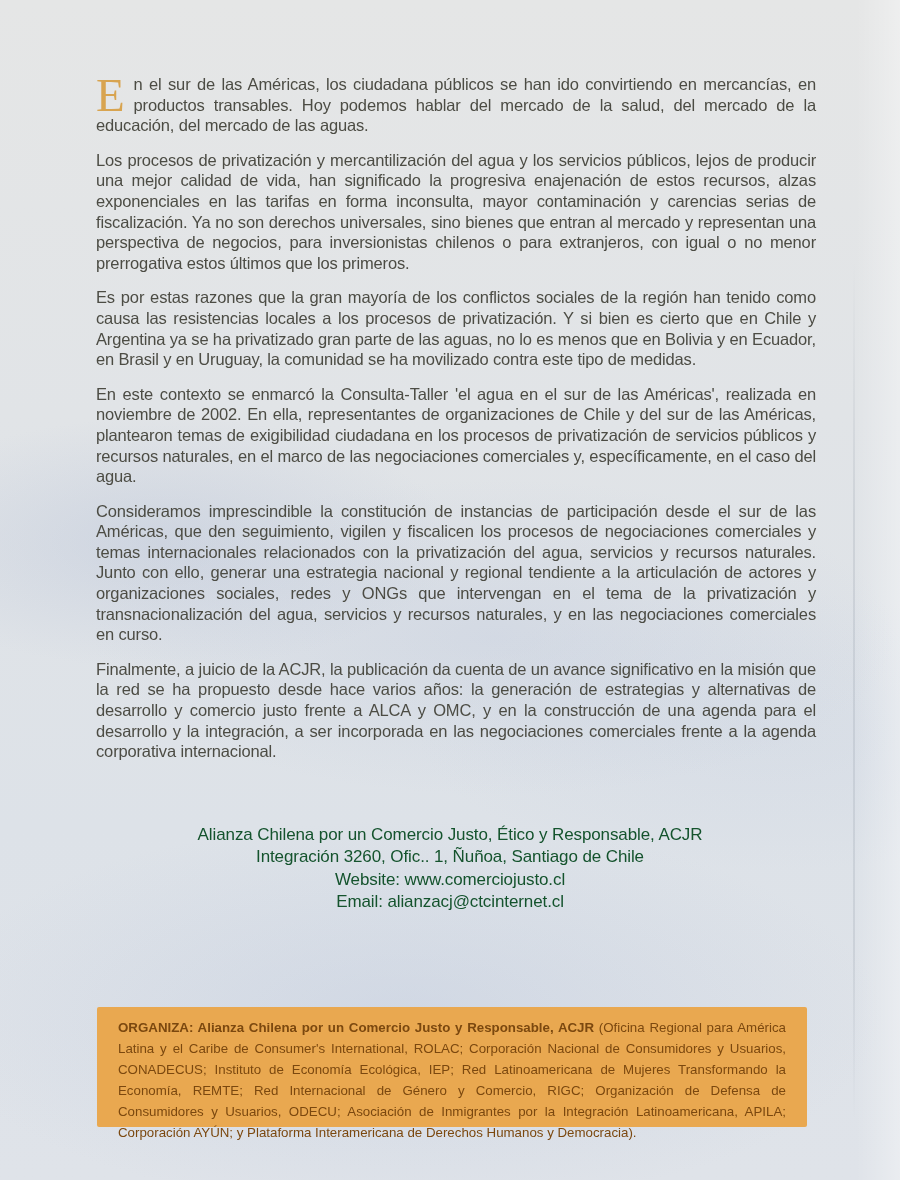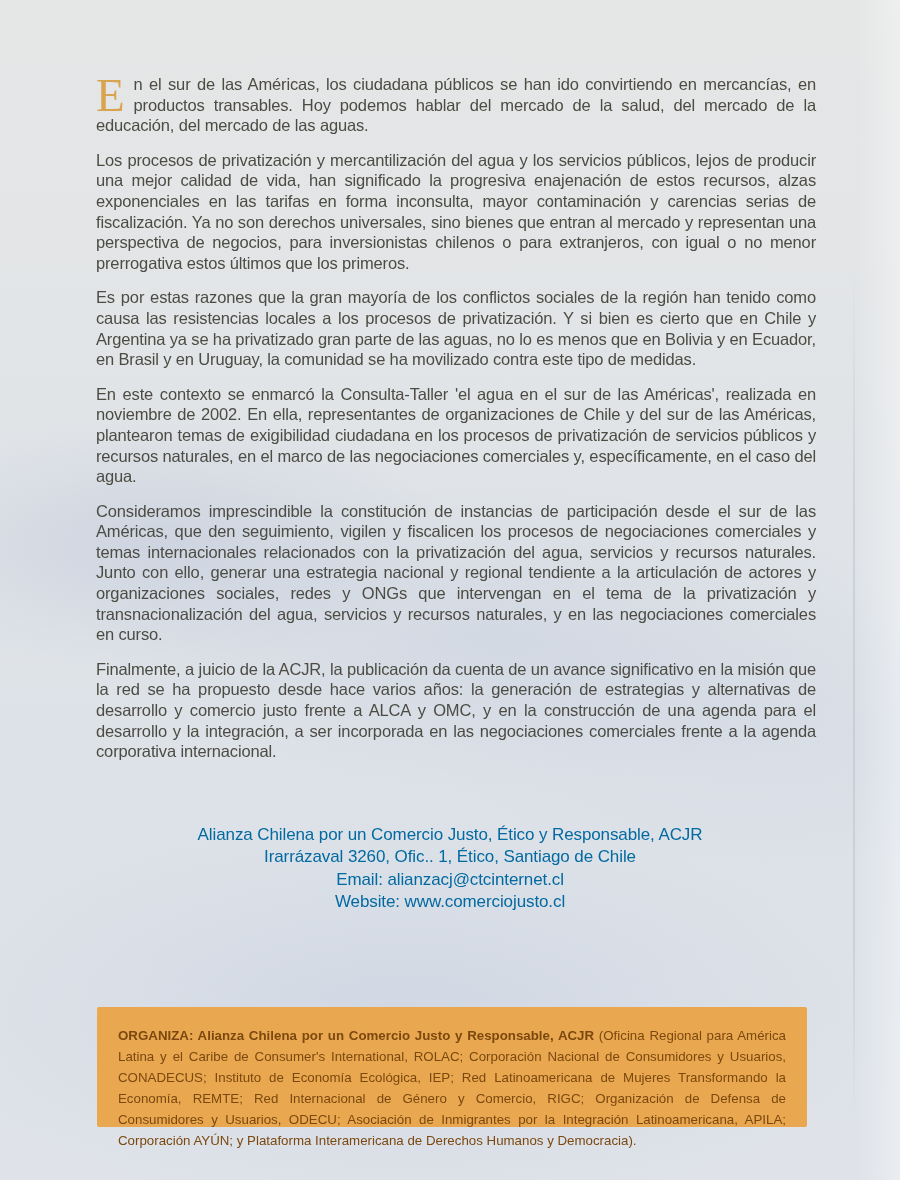--- a/index.html
+++ b/index.html
@@ -39,29 +39,29 @@
     float:left;
     font-family:"Liberation Serif","DejaVu Serif",serif;
     font-size:47px;line-height:38px;
     color:#d8a450;
     padding:2px 9px 0 0;
     font-weight:400;
   }
   .contact{
     position:absolute;left:0;top:824px;width:900px;
     text-align:center;
-    color:#0369a1;
+    color:#14532d;
     font-size:17px;line-height:22.4px;letter-spacing:-0.1px;
   }
   .organizer-box{
     position:absolute;left:97px;top:1007px;width:710px;height:120px;
     box-sizing:border-box;
     background:#e9a850;
     border-radius:2px;
-    padding:18px 21px 0 21px;
+    padding:10px 21px 0 21px;
     color:#7b480f;
     font-size:13.3px;line-height:21px;letter-spacing:0;
     text-align:justify;
   }
   .organizer-box b{font-weight:bold;}
 </style>
 </head>
 <body>
 
 <div class="page"></div>
@@ -72,20 +72,20 @@
   <p><span class="drop-cap">E</span><span>n el sur de las Américas, los ciudadana públicos se han ido convirtiendo en mercancías, en productos transables. Hoy podemos hablar del mercado de la salud, del mercado de la educación, del mercado de las aguas.</span></p>
   <p>Los procesos de privatización y mercantilización del agua y los servicios públicos, lejos de producir una mejor calidad de vida, han significado la progresiva enajenación de estos recursos, alzas exponenciales en las tarifas en forma inconsulta, mayor contaminación y carencias serias de fiscalización. Ya no son derechos universales, sino bienes que entran al mercado y representan una perspectiva de negocios, para inversionistas chilenos o para extranjeros, con igual o no menor prerrogativa estos últimos que los primeros.</p>
   <p>Es por estas razones que la gran mayoría de los conflictos sociales de la región han tenido como causa las resistencias locales a los procesos de privatización. Y si bien es cierto que en Chile y Argentina ya se ha privatizado gran parte de las aguas, no lo es menos que en Bolivia y en Ecuador, en Brasil y en Uruguay, la comunidad se ha movilizado contra este tipo de medidas.</p>
   <p>En este contexto se enmarcó la Consulta-Taller 'el agua en el sur de las Américas', realizada en noviembre de 2002. En ella, representantes de organizaciones de Chile y del sur de las Américas, plantearon temas de exigibilidad ciudadana en los procesos de privatización de servicios públicos y recursos naturales, en el marco de las negociaciones comerciales y, específicamente, en el caso del agua.</p>
   <p>Consideramos imprescindible la constitución de instancias de participación desde el sur de las Américas, que den seguimiento, vigilen y fiscalicen los procesos de negociaciones comerciales y temas internacionales relacionados con la privatización del agua, servicios y recursos naturales. Junto con ello, generar una estrategia nacional y regional tendiente a la articulación de actores y organizaciones sociales, redes y ONGs que intervengan en el tema de la privatización y  transnacionalización del agua, servicios y recursos naturales, y en las negociaciones comerciales en curso.</p>
   <p>Finalmente, a juicio de la ACJR, la publicación da cuenta de un avance significativo en la misión que la red se ha propuesto desde hace varios años: la generación de estrategias y alternativas de desarrollo y comercio justo frente a ALCA  y OMC, y  en la construcción de una agenda para el desarrollo y la integración, a ser incorporada en las negociaciones comerciales frente a la agenda corporativa internacional.</p>
 </div>
 
 <div class="contact">
   <div>Alianza Chilena por un Comercio Justo, Ético y Responsable, ACJR</div>
-  <div>Irarrázaval 3260, Ofic.. 1, Ético, Santiago de Chile</div>
+  <div>Integración 3260, Ofic.. 1, Ñuñoa, Santiago de Chile</div>
+  <div>Website: www.comerciojusto.cl</div>
   <div>Email: alianzacj@ctcinternet.cl</div>
-  <div>Website: www.comerciojusto.cl</div>
 </div>
 
 <div class="organizer-box">
   <b>ORGANIZA: Alianza Chilena por un Comercio Justo y Responsable, ACJR</b><span> (Oficina Regional para América Latina y el Caribe de Consumer's International, ROLAC; Corporación Nacional de Consumidores y Usuarios, CONADECUS; Instituto de Economía Ecológica, IEP; Red Latinoamericana de Mujeres Transformando la Economía, REMTE; Red Internacional de Género y Comercio, RIGC; Organización de Defensa de Consumidores y Usuarios, ODECU; Asociación de Inmigrantes por la Integración Latinoamericana, APILA; Corporación AYÚN; y Plataforma Interamericana de Derechos Humanos y Democracia).</span>
 </div>
 
 </body></html>

